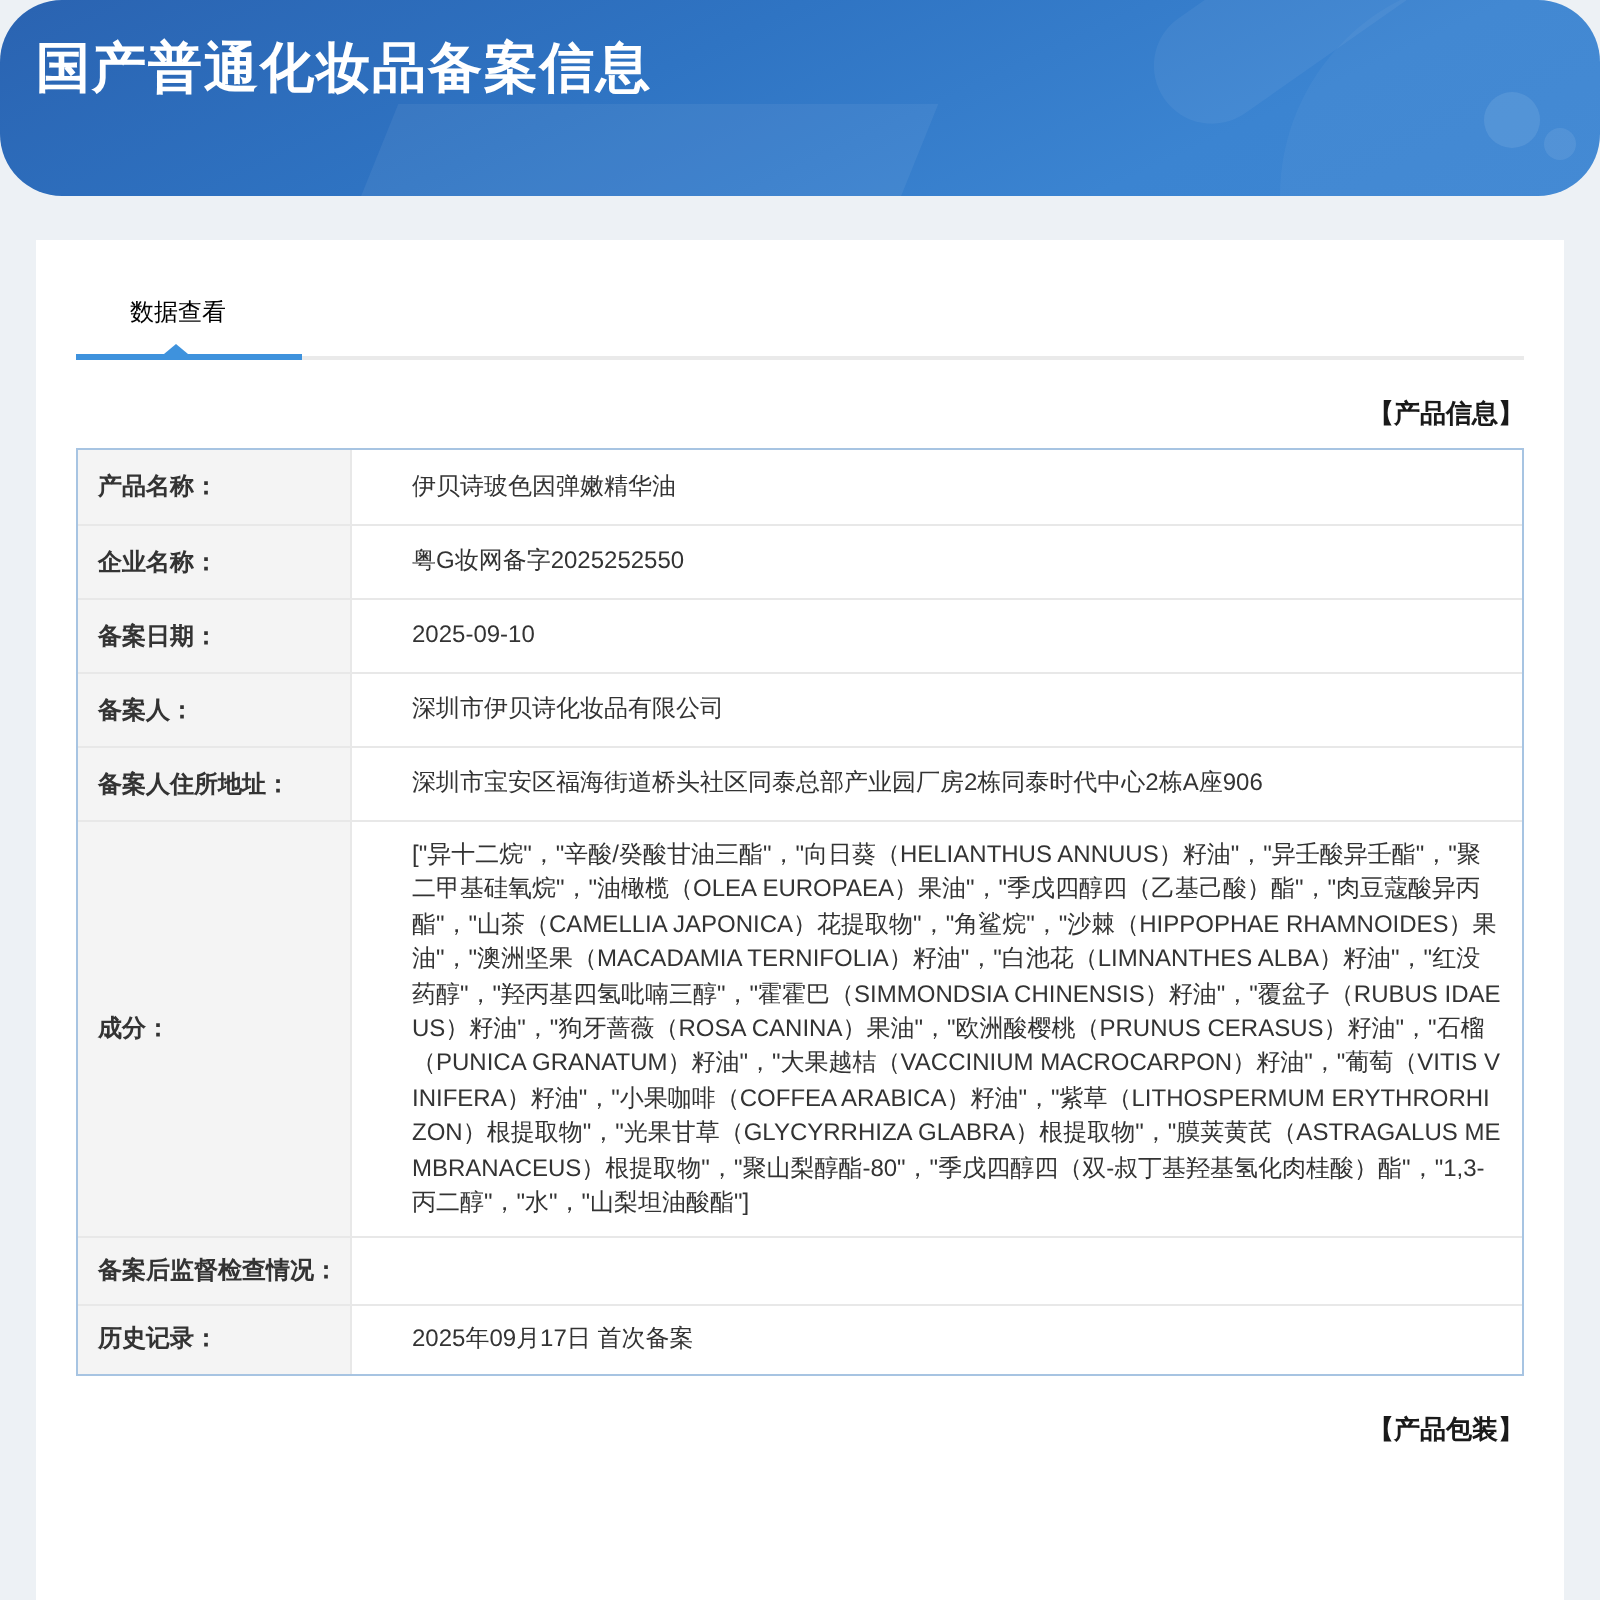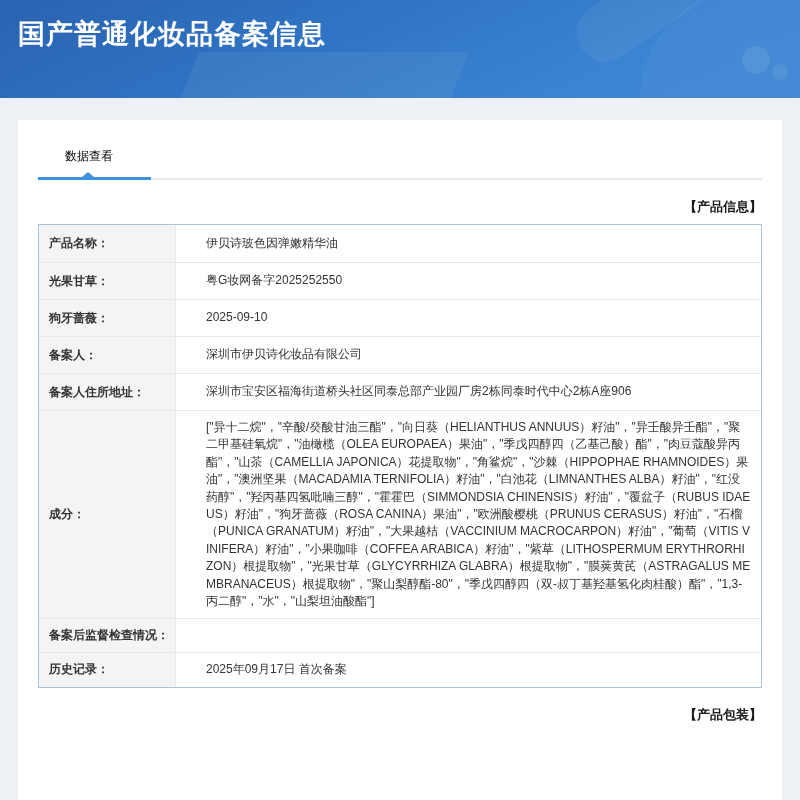--- a/index.html
+++ b/index.html
@@ -7,20 +7,21 @@
   body {
     width:800px; height:800px; overflow:hidden;
     background:#edf1f5;
     font-family:"Liberation Sans","DejaVu Sans",sans-serif;
     color:#333;
   }
   
   .banner {
     position:relative; height:98px; overflow:hidden;
     background:linear-gradient(155deg,#2a63b1 0%,#2f74c3 40%,#3b84d1 75%,#3d86d3 100%);
+    border-radius:31px;
   }
   .banner h1 {
     position:relative; z-index:2; margin:0; padding:16px 0 0 18px;
     font-size:27px; font-weight:bold; color:#ffffff; letter-spacing:1px;
   }
   .shape { position:absolute; z-index:1; }
   .shape1 { left:185px; top:52px; width:270px; height:70px; background:rgba(255,255,255,0.06); transform:skewX(-22deg); }
   .shape2 { left:565px; top:-34px; width:190px; height:58px; border-radius:30px; background:rgba(255,255,255,0.05); transform:rotate(-35deg); }
   .shape3 { left:742px; top:46px; width:28px; height:28px; border-radius:50%; background:rgba(255,255,255,0.09); }
   .shape4 { left:772px; top:64px; width:16px; height:16px; border-radius:50%; background:rgba(255,255,255,0.08); }
@@ -81,25 +82,25 @@
     </div>
 
     <div class="section-heading">【产品信息】</div>
 
     <div class="info-table">
       <div class="info-row">
         <div class="label-cell">产品名称：</div>
         <div class="value-cell">伊贝诗玻色因弹嫩精华油</div>
       </div>
       <div class="info-row">
-        <div class="label-cell">光果甘草：</div>
+        <div class="label-cell">企业名称：</div>
         <div class="value-cell">粤G妆网备字2025252550</div>
       </div>
       <div class="info-row">
-        <div class="label-cell">狗牙蔷薇：</div>
+        <div class="label-cell">备案日期：</div>
         <div class="value-cell">2025-09-10</div>
       </div>
       <div class="info-row">
         <div class="label-cell">备案人：</div>
         <div class="value-cell">深圳市伊贝诗化妆品有限公司</div>
       </div>
       <div class="info-row">
         <div class="label-cell">备案人住所地址：</div>
         <div class="value-cell">深圳市宝安区福海街道桥头社区同泰总部产业园厂房2栋同泰时代中心2栋A座906</div>
       </div>

